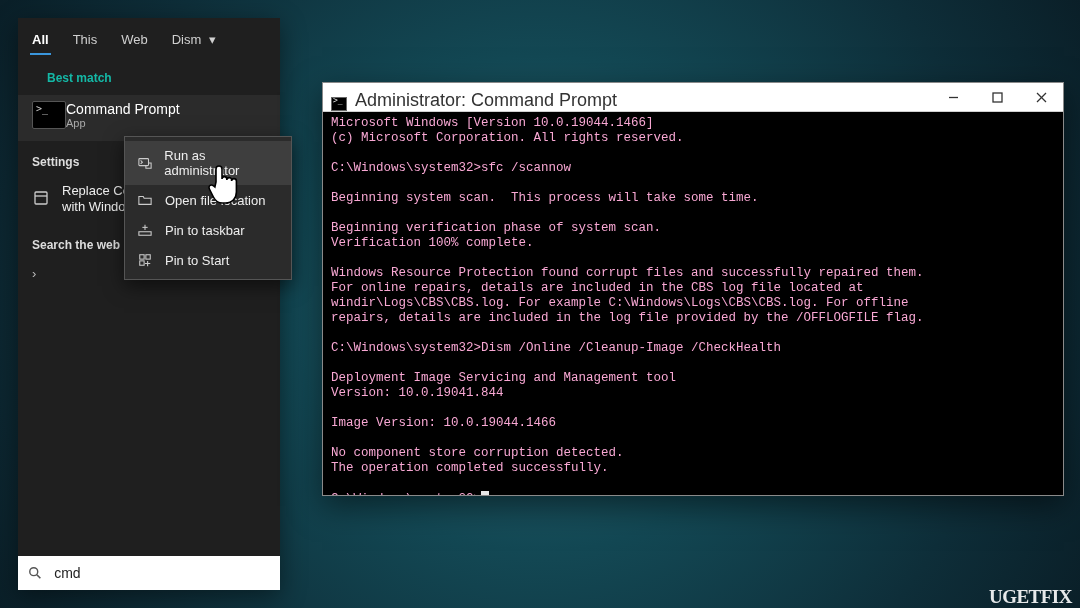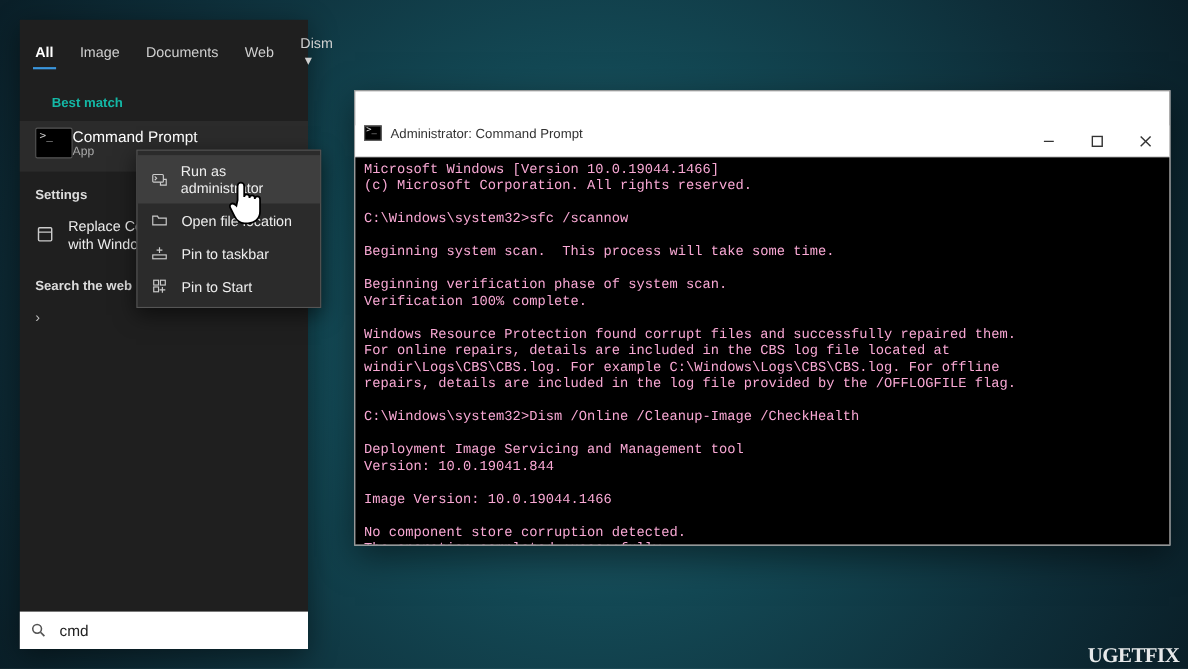--- a/index.html
+++ b/index.html
@@ -180,26 +180,25 @@
     background: #fff;
     box-shadow: 0 10px 30px rgba(0,0,0,.5);
     display: flex;
     flex-direction: column;
     border: 1px solid #8a8a8a;
   }
   .cmd-titlebar {
     height: 28px;
     background: #fff;
     display: flex;
-    align-items: flex-start;
+    align-items: flex-end;
     padding-left: 8px;
-    font-size: 12px;
+    font-size: 18px;
     color: #333;
     border-bottom: 1px solid #d0d0d0;
-    margin-top: 31px;
   }
   .cmd-titlebar .tb-icon {
     width: 14px; height: 12px;
     background: #000;
     border: 1px solid #666;
     margin-right: 8px;
     position: relative;
   }
   .cmd-titlebar .tb-icon::after {
     content:">_";
@@ -252,22 +251,21 @@
     letter-spacing: -0.5px;
   }
 </style>
 </head>
 <body>
 
 <div class="start-menu">
 
   <div class="sm-tabs">
     <div class="sm-tab active">All</div>
-    <div class="sm-tab">Image</div>
-    <div class="sm-tab">Documents</div>
+    <div class="sm-tab">This</div>
     <div class="sm-tab">Web</div>
     <div class="sm-tab">
       <span>Dism</span>
       <span class="caret">▾</span>
     </div>
   </div>
 
   <div class="sm-header">Best match</div>
 
   <div class="sm-bestmatch">

